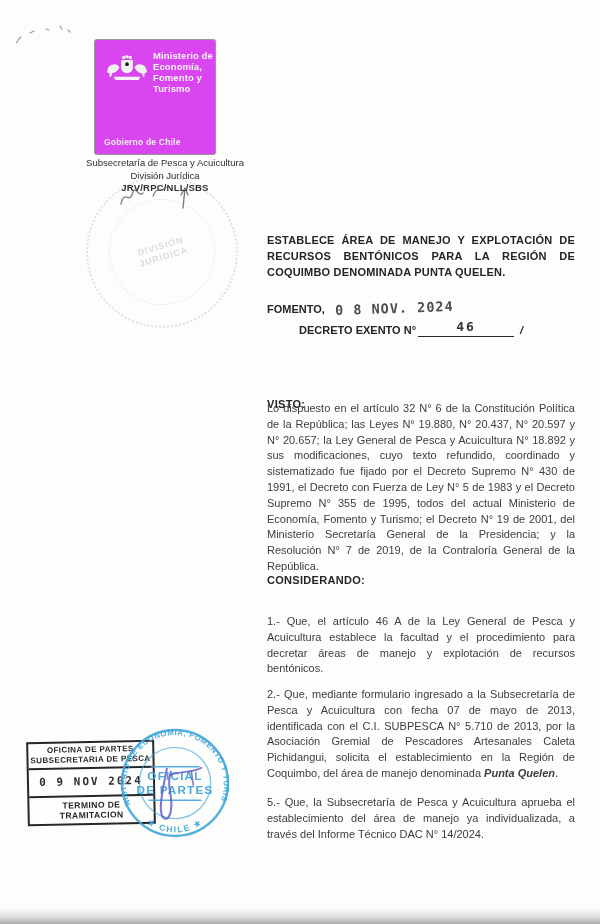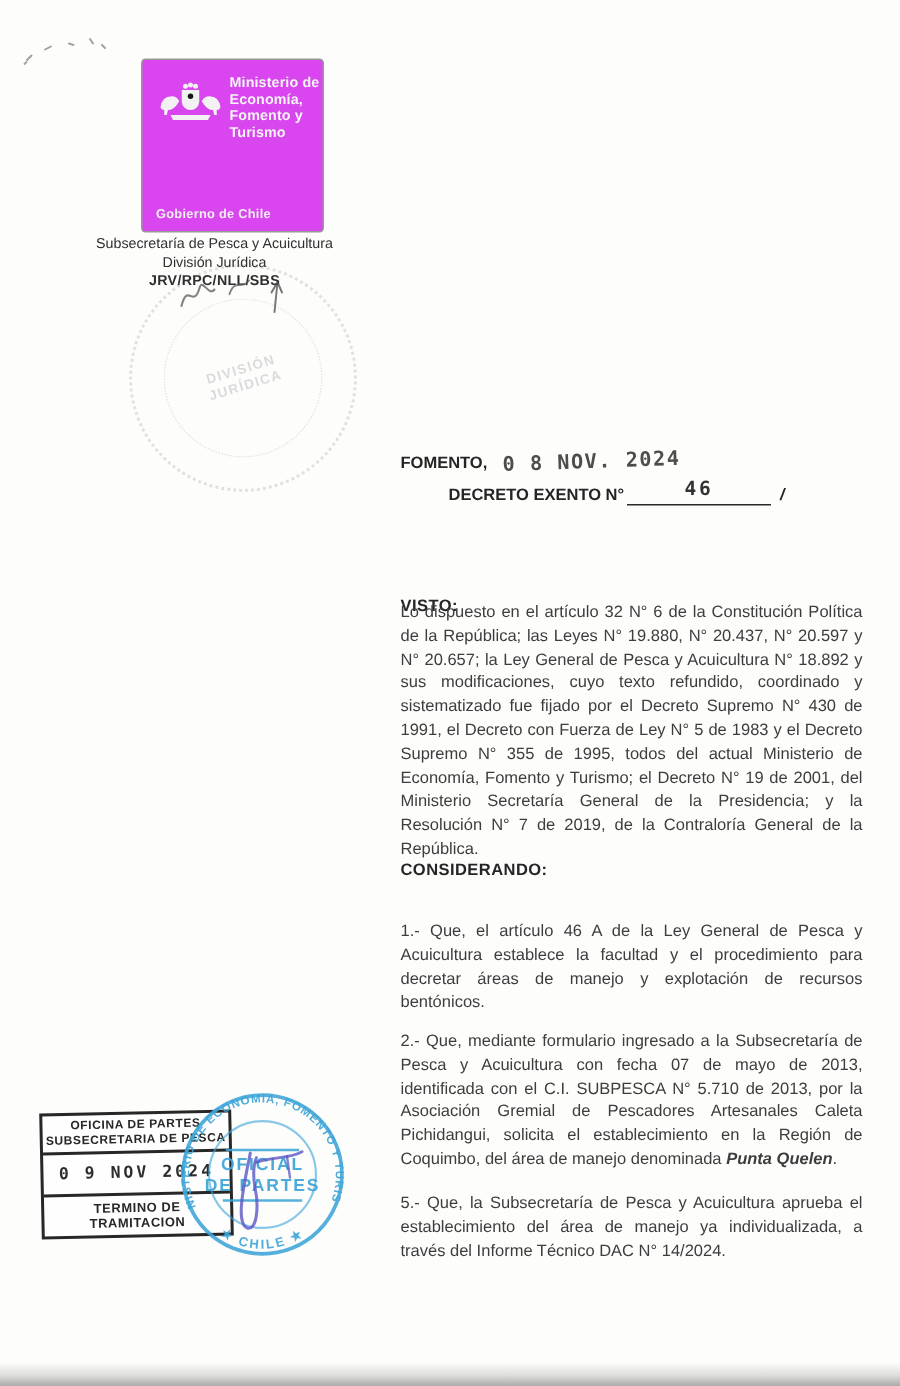--- a/index.html
+++ b/index.html
@@ -22,21 +22,21 @@
   .logo-ministry{
     position:absolute;left:58px;top:10px;width:60px;
     color:#f4f4f4;font-size:9.5px;font-weight:bold;line-height:11px;
     white-space:pre-line;letter-spacing:.1px;
   }
   .logo-gov{
     position:absolute;left:9px;bottom:7px;
     color:#efefef;font-size:8.5px;font-weight:bold;letter-spacing:.2px;
   }
   .dept-lines{
-    position:absolute;left:43px;top:157px;width:200px;
+    position:absolute;left:65px;top:157px;width:200px;
     text-align:center;font-size:9.5px;line-height:12.5px;color:#2f2f2f;
   }
   .dept-lines .sig-code{font-weight:bold;letter-spacing:.2px;}
   .pen-marks-top{position:absolute;left:8px;top:10px;width:120px;height:40px;opacity:.55;}
   .initials-svg{position:absolute;left:113px;top:180px;width:90px;height:36px;opacity:.75;}
   
   .faint-stamp{
     position:absolute;left:86px;top:176px;width:148px;height:148px;
     border-radius:50%;
     border:2px dotted rgba(60,60,60,.14);
@@ -166,20 +166,21 @@
     <path d="M70,28 L72,8 M72,8 l-4,7 M72,8 l3,7" stroke="#4a4a4a" stroke-width="1.3" fill="none" stroke-linecap="round"></path>
   </svg>
 
   <div class="faint-stamp">
     <div class="inner-ring">
       <div class="faint-text">DIVISIÓN
 JURÍDICA</div>
     </div>
   </div>
 
+  <div class="rcol doc-title" style="position:absolute;">ESTABLECE ÁREA DE MANEJO Y EXPLOTACIÓN DE RECURSOS BENTÓNICOS PARA LA REGIÓN DE COQUIMBO DENOMINADA PUNTA QUELEN.</div>
 
   <div class="rcol city-row" style="position:absolute;">
     <span>FOMENTO,</span><span class="date-stamp">0 8 NOV. 2024</span>
   </div>
 
   <div class="rcol decree-row" style="position:absolute;">
     <span>DECRETO EXENTO N°</span><span class="decree-line"><span class="decree-number">46</span></span><span class="decree-suffix">/</span>
   </div>
 
   <div class="rcol section-heading visto-heading" style="position:absolute;">VISTO:</div>

